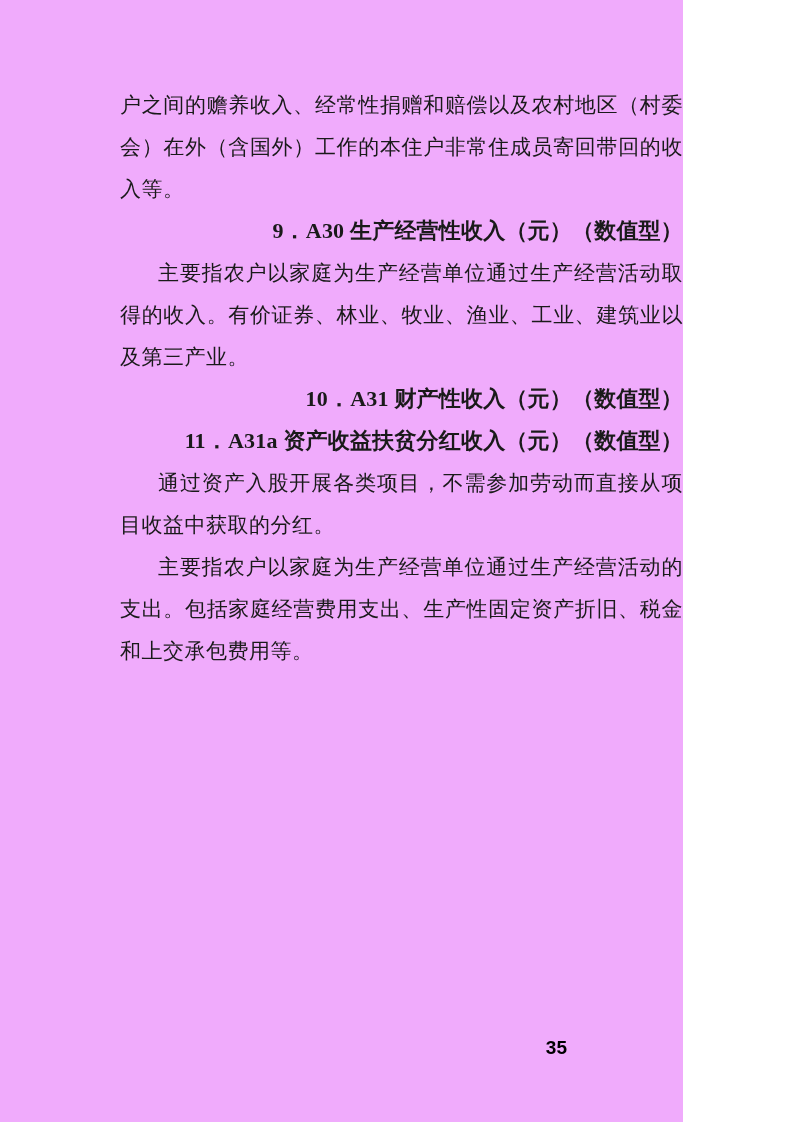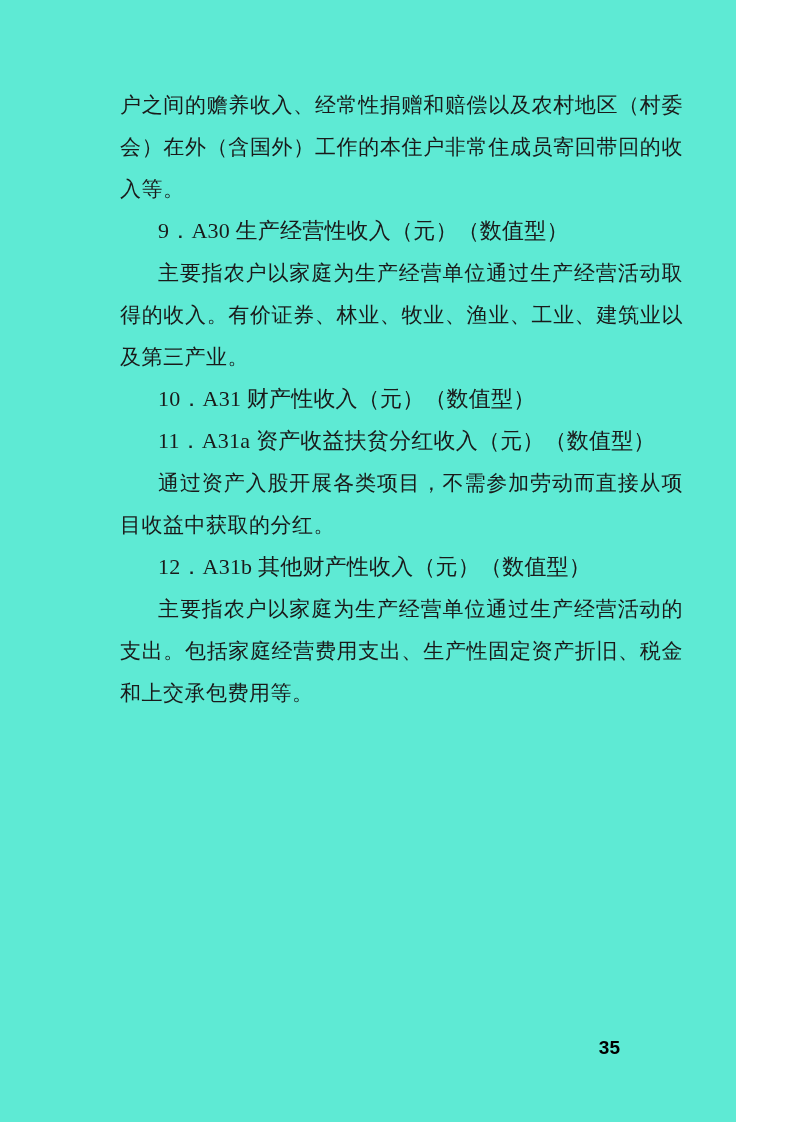--- a/index.html
+++ b/index.html
@@ -2,23 +2,23 @@
 <html><head>
 <meta charset="utf-8">
 <style>
   html, body {
     margin: 0;
     padding: 0;
     background: #ffffff;
   }
   .page {
     position: relative;
-    width: 736px;
+    width: 683px;
     height: 1122px;
-    background: #5eead4;
+    background: #f0abfc;
     overflow: hidden;
     font-family: "Liberation Serif", "DejaVu Serif", serif;
     color: #1a1a1a;
   }
   .content {
     position: absolute;
     left: 120px;
     top: 84px;
     width: 563px;
   }
@@ -29,24 +29,24 @@
     line-height: 42px;
     letter-spacing: 0.5px;
     text-align: justify;
     text-justify: inter-character;
     word-break: break-all;
   }
   .content p.body.indent {
     text-indent: 38px;
   }
   .content p.heading {
-    font-weight: normal;
+    font-weight: bold;
     text-indent: 38px;
     letter-spacing: 0.2px;
-    text-align: left;
+    text-align: right;
     font-size: 22px;
   }
   .page-number {
     position: absolute;
     top: 1036px;
     right: 116px;
     font-family: "Liberation Sans", "DejaVu Sans", sans-serif;
     font-size: 19px;
     line-height: 24px;
     color: #000000;
@@ -57,17 +57,16 @@
 <body>
 
 <div class="page">
   <div class="content">
     <p class="body">户之间的赡养收入、经常性捐赠和赔偿以及农村地区（村委会）在外（含国外）工作的本住户非常住成员寄回带回的收入等。</p>
     <p class="heading">9．A30 生产经营性收入（元）（数值型）</p>
     <p class="body indent">主要指农户以家庭为生产经营单位通过生产经营活动取得的收入。有价证券、林业、牧业、渔业、工业、建筑业以及第三产业。</p>
     <p class="heading">10．A31 财产性收入（元）（数值型）</p>
     <p class="heading">11．A31a 资产收益扶贫分红收入（元）（数值型）</p>
     <p class="body indent">通过资产入股开展各类项目，不需参加劳动而直接从项目收益中获取的分红。</p>
-    <p class="heading">12．A31b 其他财产性收入（元）（数值型）</p>
     <p class="body indent">主要指农户以家庭为生产经营单位通过生产经营活动的支出。包括家庭经营费用支出、生产性固定资产折旧、税金和上交承包费用等。</p>
   </div>
   <div class="page-number">35</div>
 </div>
 
 </body></html>

